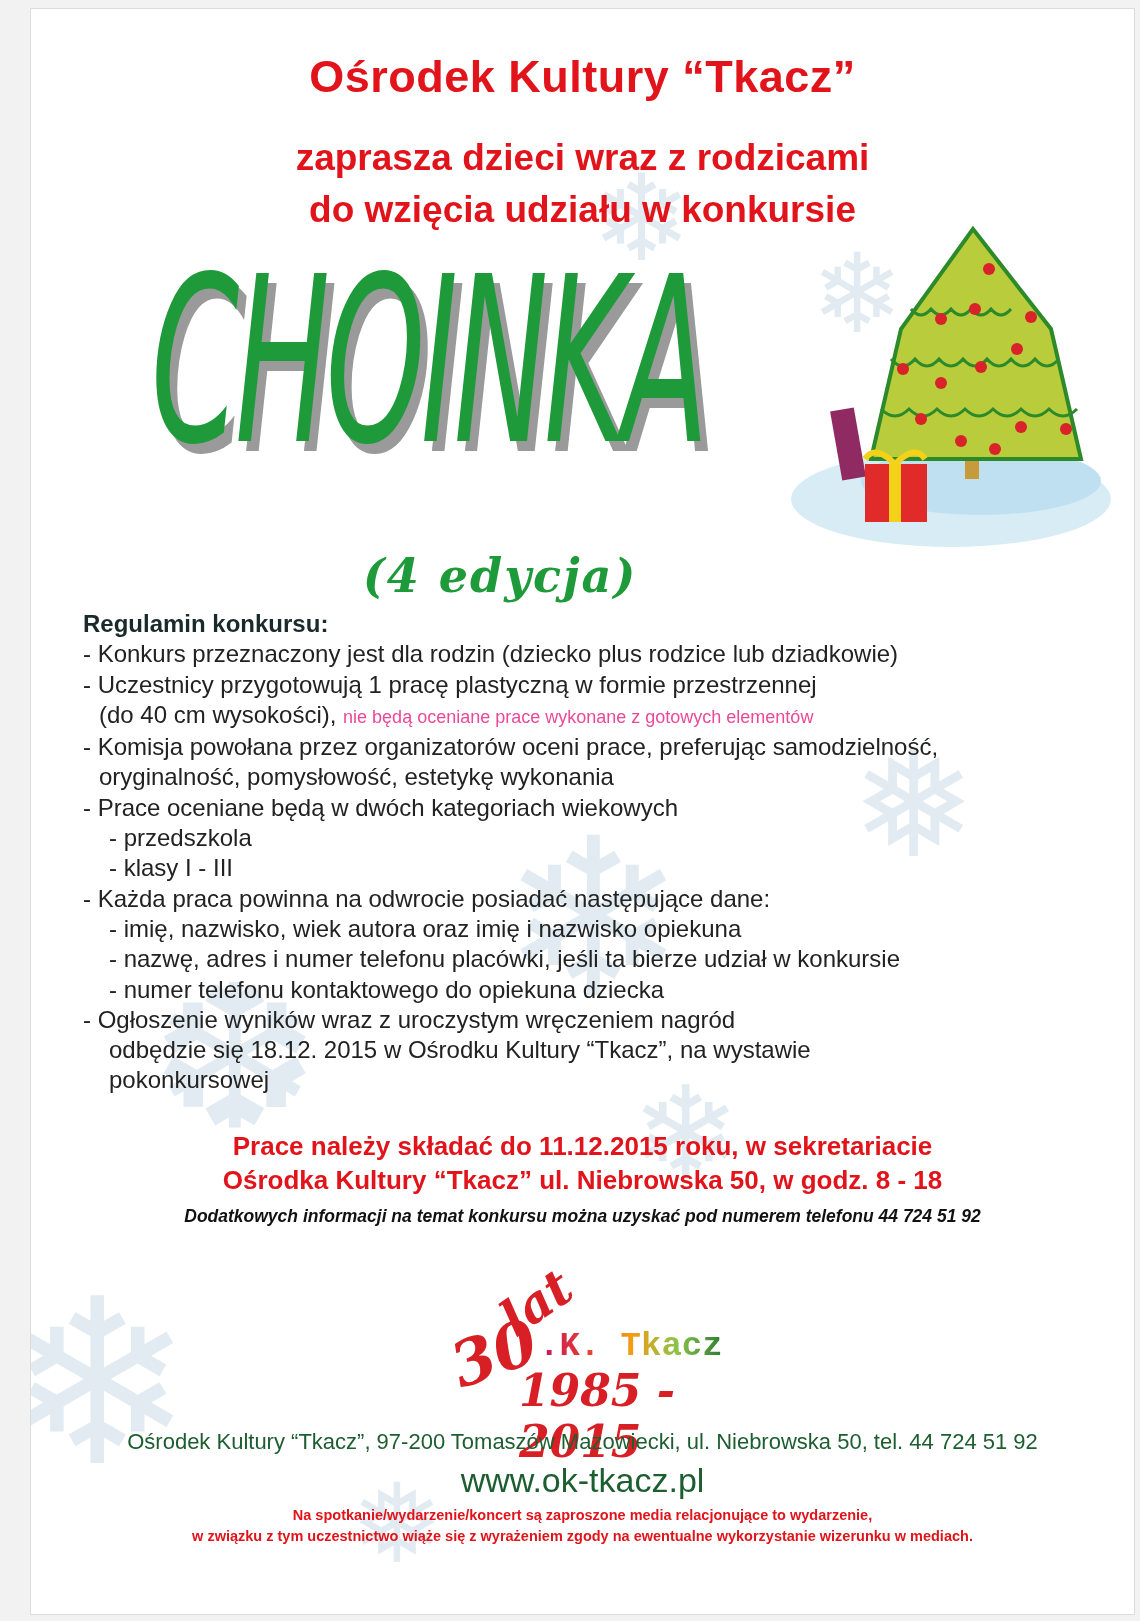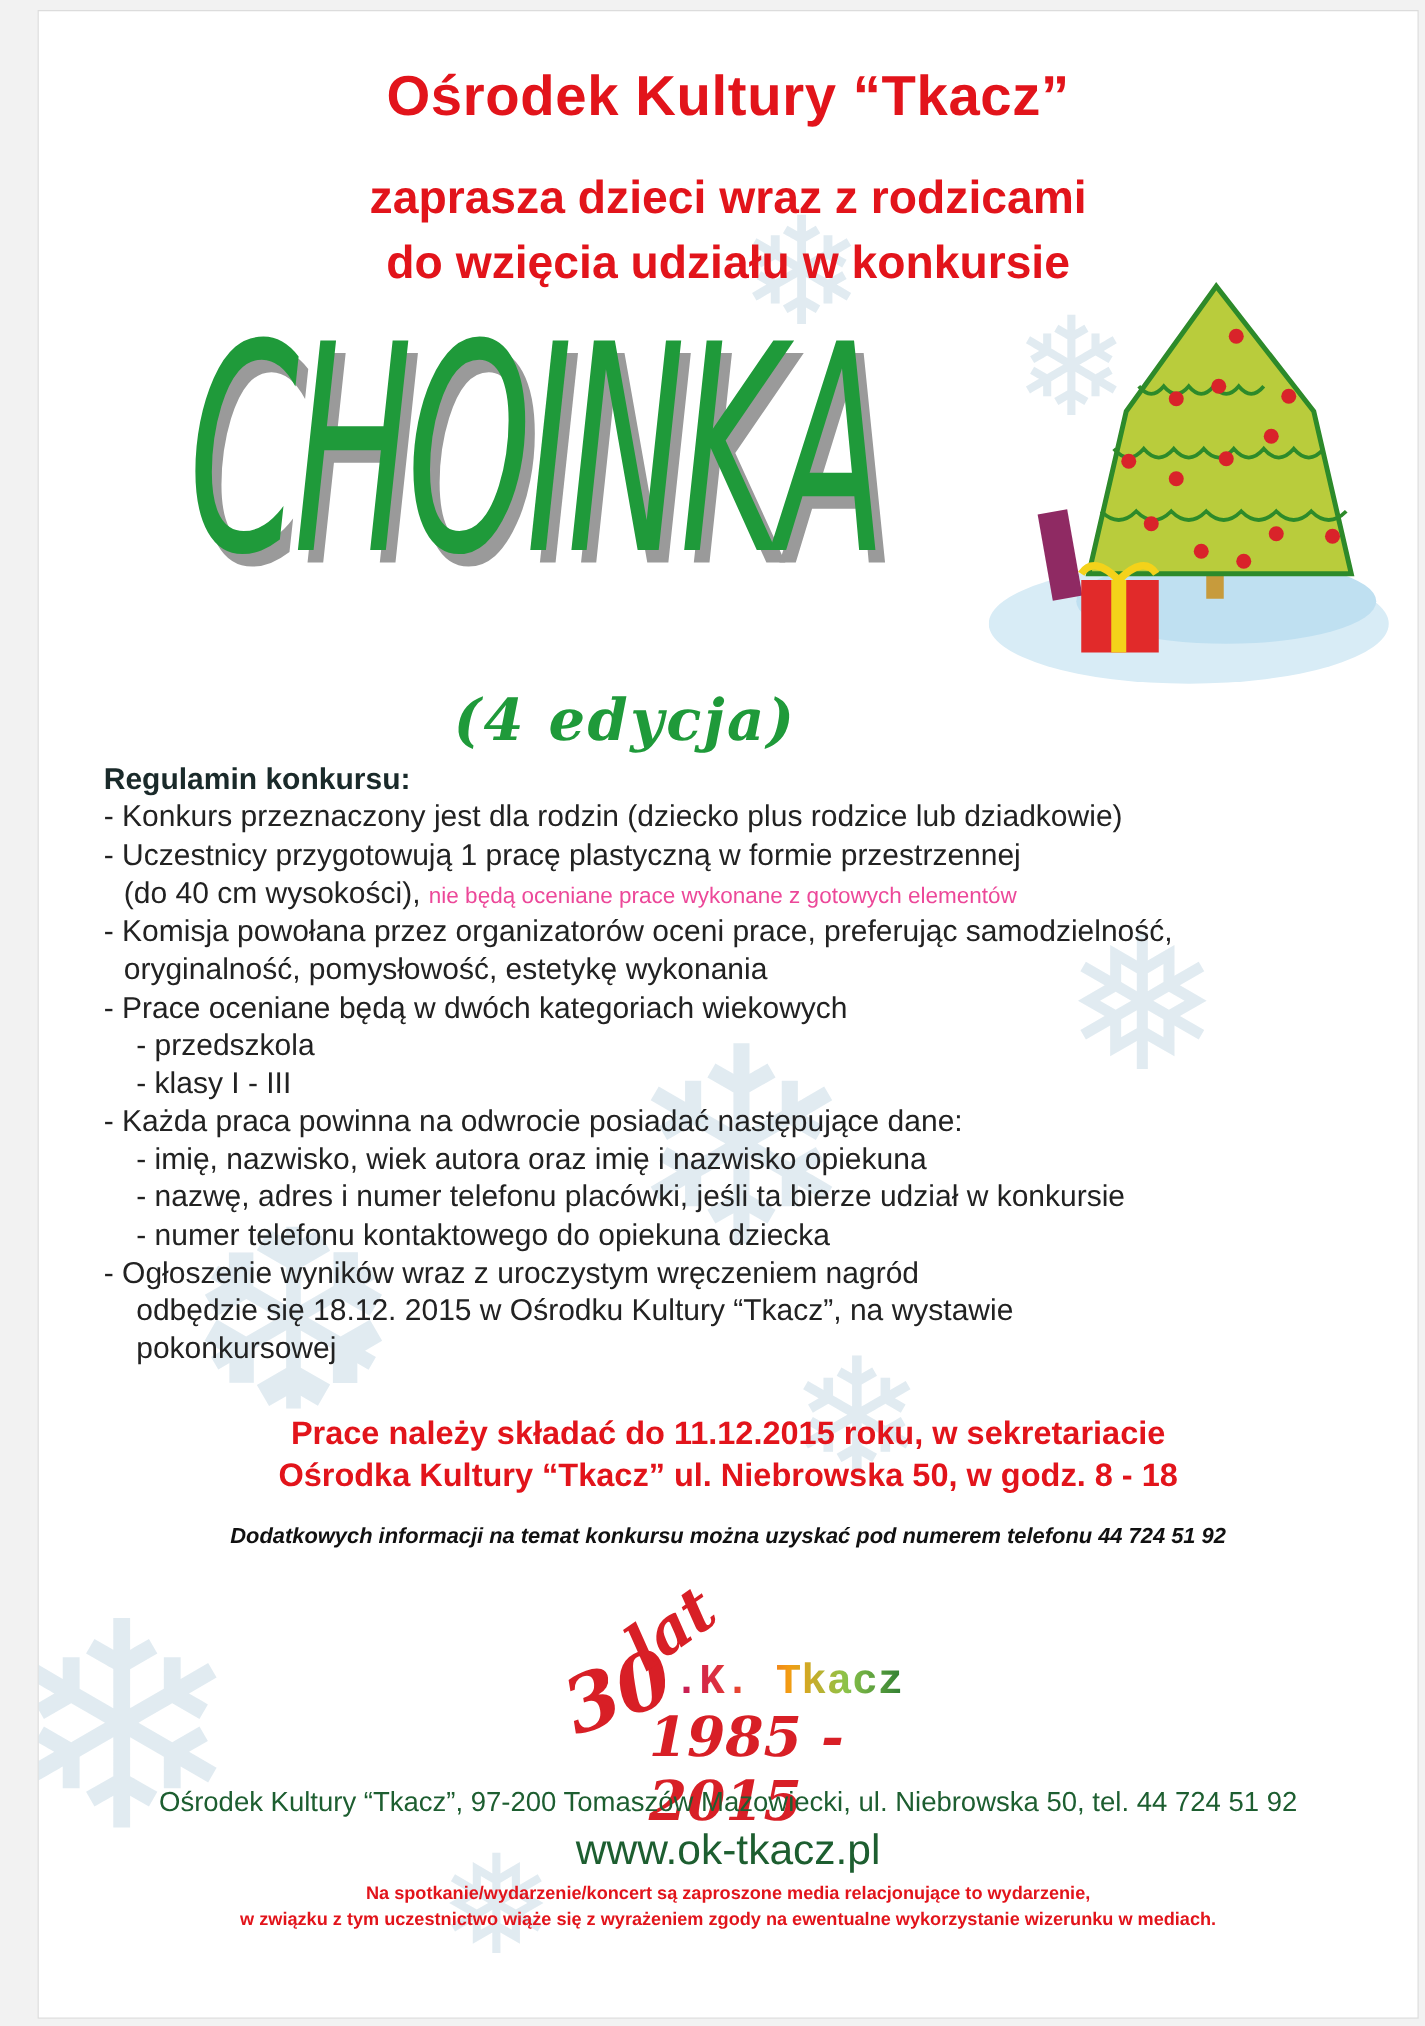--- a/index.html
+++ b/index.html
@@ -12,21 +12,21 @@
   .choinka { position:absolute; left:120px; top:238px; color:#1f9a3a; font-family:"DejaVu Sans", sans-serif; font-size:230px; font-style:italic; transform:scaleX(.55); transform-origin:left top; letter-spacing:-8px; text-shadow:14px 10px 0 #9a9a9a; line-height:1; font-weight:normal; }
   .edition { position:absolute; left:332px; top:540px; color:#1f9a3a; font-family:"DejaVu Serif", serif; font-style:italic; font-weight:bold; font-size:46px; letter-spacing:2px; }
   .tree-wrap { position:absolute; left:760px; top:210px; width:340px; height:340px; }
   .rules { position:absolute; left:52px; top:600px; width:1030px; color:#222; font-size:24px; line-height:30.3px; }
   .rules .hd { font-weight:bold; color:#1a2a2a; }
   .rules .l { white-space:nowrap; }
   .rules .i1 { padding-left:16px; }
   .rules .i2 { padding-left:26px; }
   .red-small { color:#ec4899; font-size:18px; }
   .deadline { position:absolute; left:0; width:100%; top:1120px; text-align:center; color:#e2141b; font-weight:bold; font-size:26px; line-height:34px; }
-  .info { position:absolute; left:0; width:100%; top:1197px; text-align:center; color:#111; font-weight:bold; font-style:italic; font-size:17.5px;margin-top:12px; }
+  .info { position:absolute; left:0; width:100%; top:1197px; text-align:center; color:#111; font-weight:bold; font-style:italic; font-size:17.5px; }
   .logo { position:absolute; left:420px; top:1268px; width:320px; height:150px; }
   .address { position:absolute; left:0; width:100%; top:1420px; text-align:center; color:#1d5e30; font-size:22px; }
   .www { position:absolute; left:0; width:100%; top:1452px; text-align:center; color:#1d5e30; font-size:34px; }
   .media { position:absolute; left:0; width:100%; top:1496px; text-align:center; color:#e2141b; font-weight:bold; font-size:14.5px; line-height:21px; }
 </style>
 </head>
 <body>
 
 <div class="page">
 

